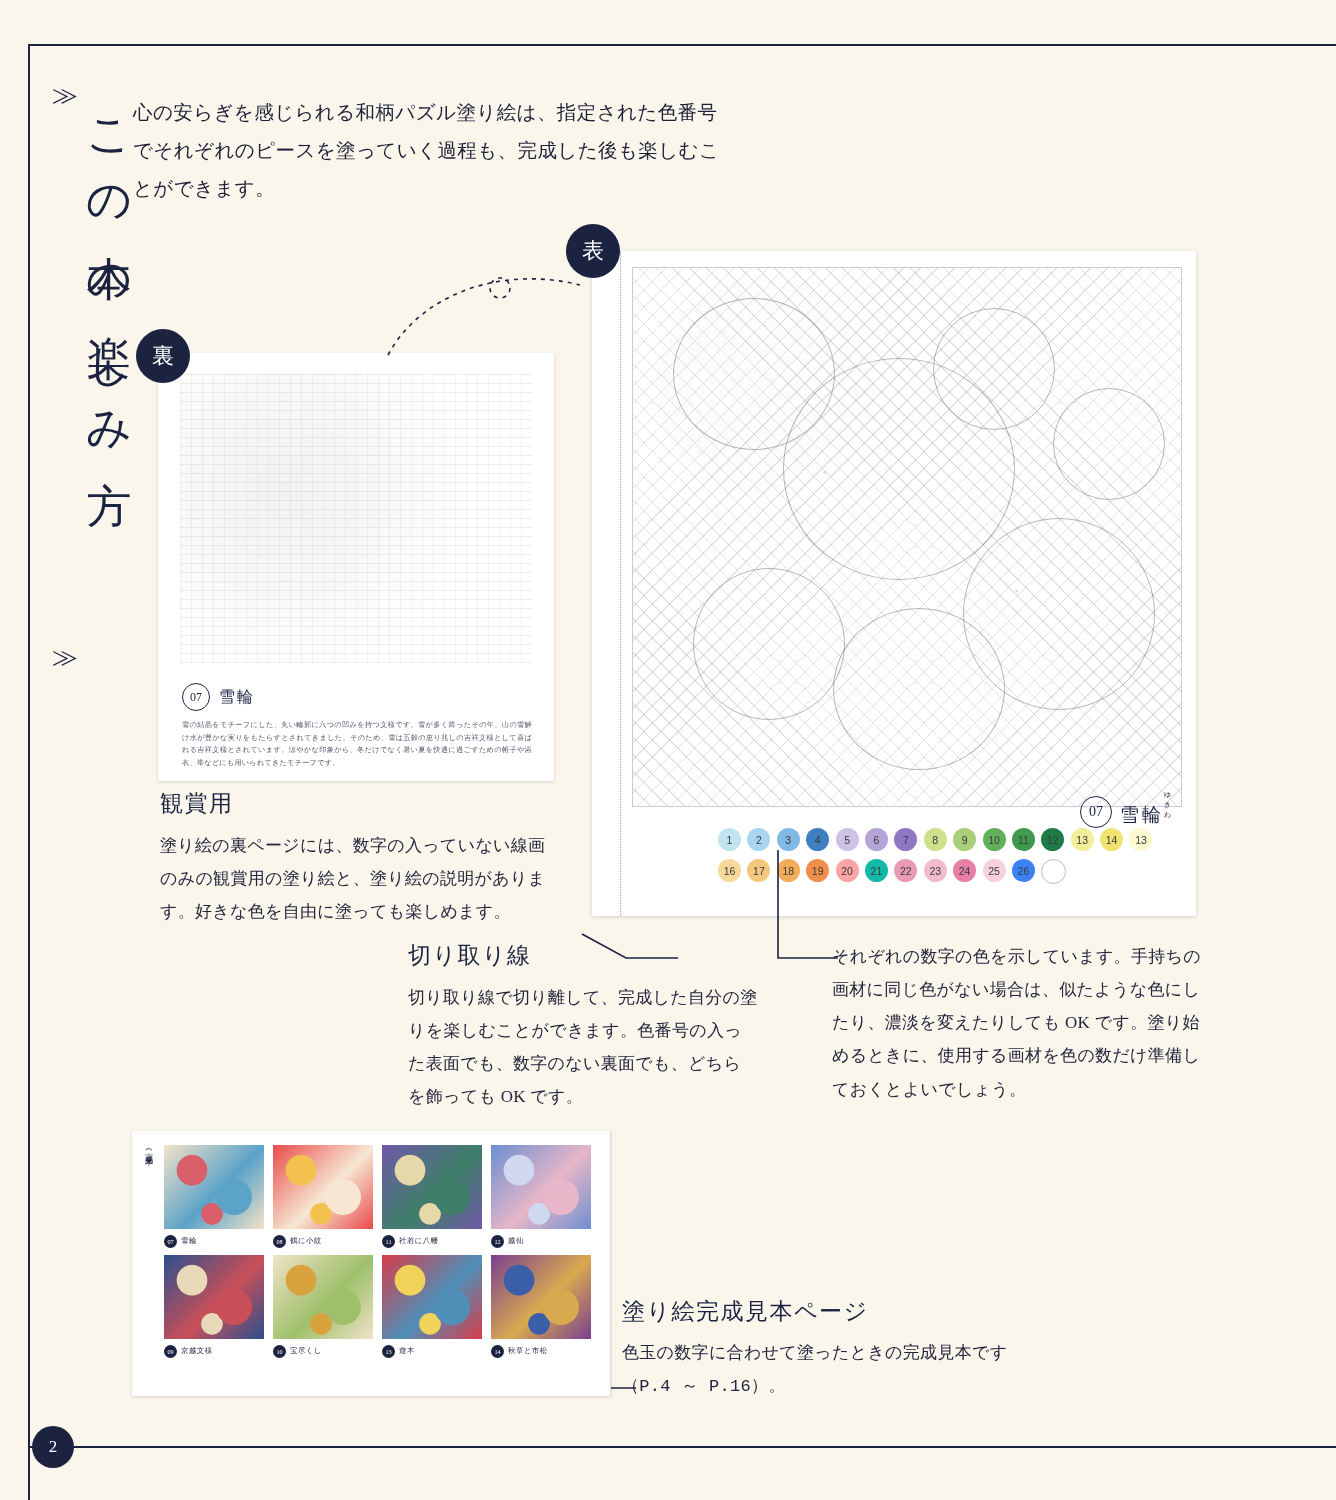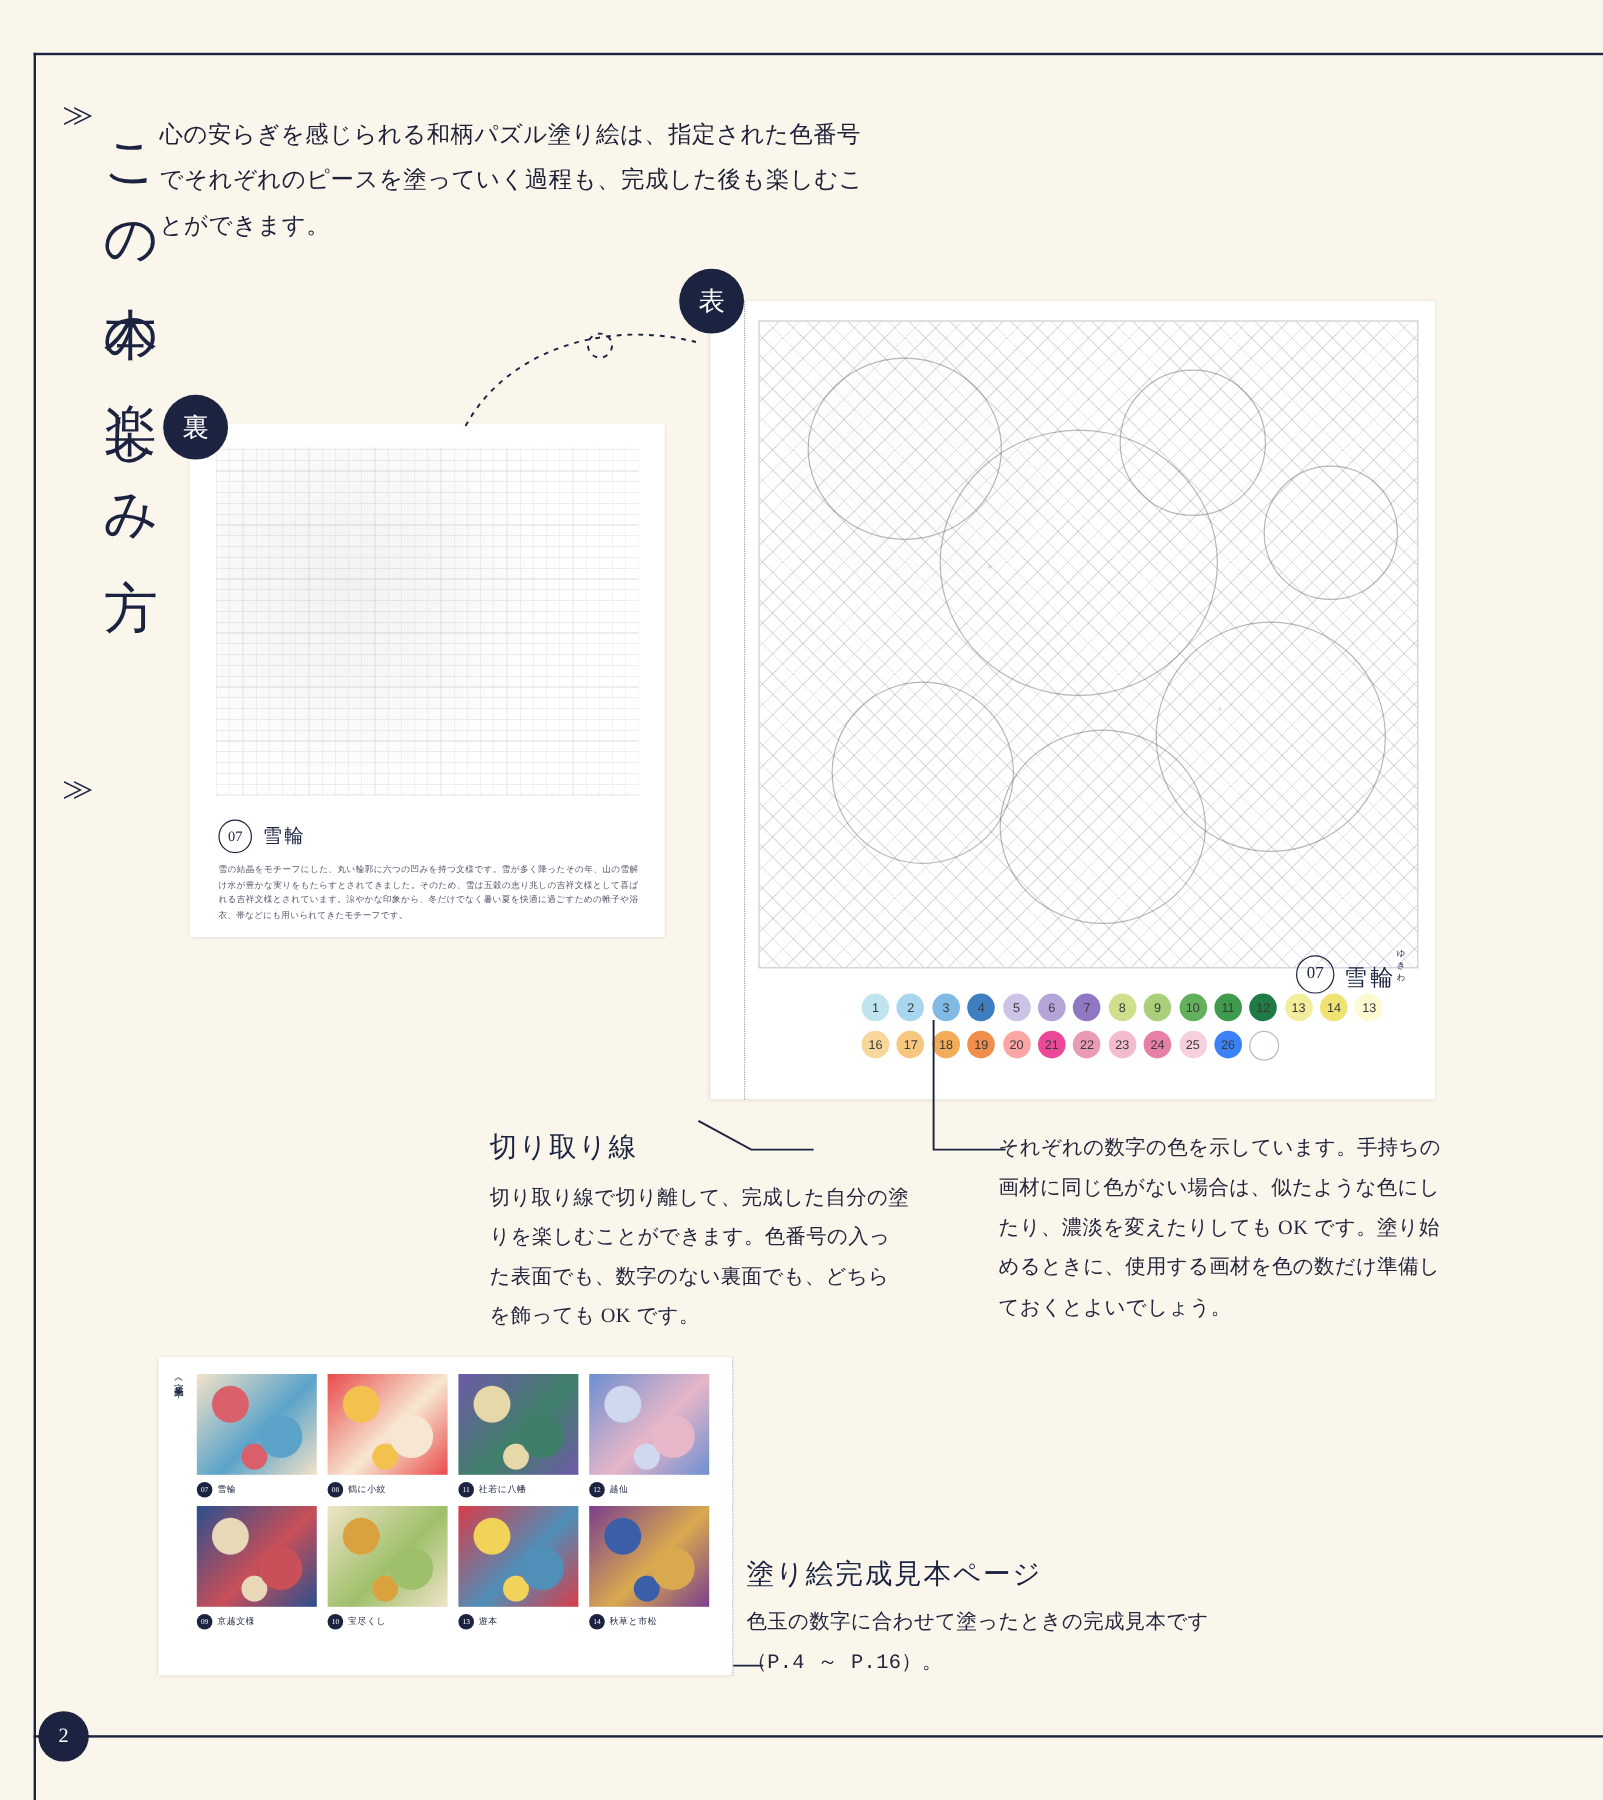--- a/index.html
+++ b/index.html
@@ -453,41 +453,45 @@
           <div class="swatch" style="background: rgb(242, 238, 155);">13</div>
           <div class="swatch" style="background: rgb(240, 227, 114);">14</div>
           <div class="swatch" style="background: rgb(251, 250, 208);">13</div>
         </div>
       <div class="swatch-row" id="swatch-row-2">
           <div class="swatch" style="background: rgb(247, 215, 154);">16</div>
           <div class="swatch" style="background: rgb(246, 199, 126);">17</div>
           <div class="swatch" style="background: rgb(243, 173, 90);">18</div>
           <div class="swatch" style="background: rgb(239, 143, 75);">19</div>
           <div class="swatch" style="background: #fca5a5;">20</div>
-          <div class="swatch" style="background: #ec4899;">21</div>
+          <div class="swatch" style="background: #14b8a6;">21</div>
           <div class="swatch" style="background: rgb(233, 155, 181);">22</div>
           <div class="swatch" style="background: rgb(243, 188, 206);">23</div>
           <div class="swatch" style="background: rgb(231, 127, 166);">24</div>
           <div class="swatch" style="background: rgb(246, 208, 220);">25</div>
           <div class="swatch" style="background: #3b82f6;">26</div>
           <div class="swatch outline" style="background: rgb(255, 255, 255);"></div>
         </div>
     </div>
   </div>
 
   <svg class="leader" style="left:560px;top:930px;width:120px;height:60px;" viewBox="0 0 120 60">
     <path d="M118 28 L 66 28 L 22 4" stroke="#1b2340" stroke-width="1.6" fill="none"></path>
   </svg>
   <svg class="leader" style="left:760px;top:848px;width:80px;height:126px;" viewBox="0 0 80 126">
     <path d="M18 2 L 18 110 L 78 110" stroke="#1b2340" stroke-width="1.6" fill="none"></path>
   </svg>
   <svg class="leader" style="left:600px;top:1370px;width:40px;height:40px;" viewBox="0 0 40 40">
     <path d="M2 18 L 36 18" stroke="#1b2340" stroke-width="1.6" fill="none"></path>
   </svg>
 
+  <div class="h-block" style="left:160px;top:788px;width:400px;">
+    <div class="h-title">観賞用</div>
+    <div class="h-body">塗り絵の裏ページには、数字の入っていない線画のみの観賞用の塗り絵と、塗り絵の説明があります。好きな色を自由に塗っても楽しめます。</div>
+  </div>
 
   <div class="h-block" style="left:408px;top:940px;width:350px;">
     <div class="h-title">切り取り線</div>
     <div class="h-body">切り取り線で切り離して、完成した自分の塗りを楽しむことができます。色番号の入った表面でも、数字のない裏面でも、どちらを飾っても OK です。</div>
   </div>
 
   <div class="h-block" style="left:832px;top:940px;width:380px;">
     <div class="h-body">それぞれの数字の色を示しています。手持ちの画材に同じ色がない場合は、似たような色にしたり、濃淡を変えたりしても OK です。塗り始めるときに、使用する画材を色の数だけ準備しておくとよいでしょう。</div>
   </div>
 

